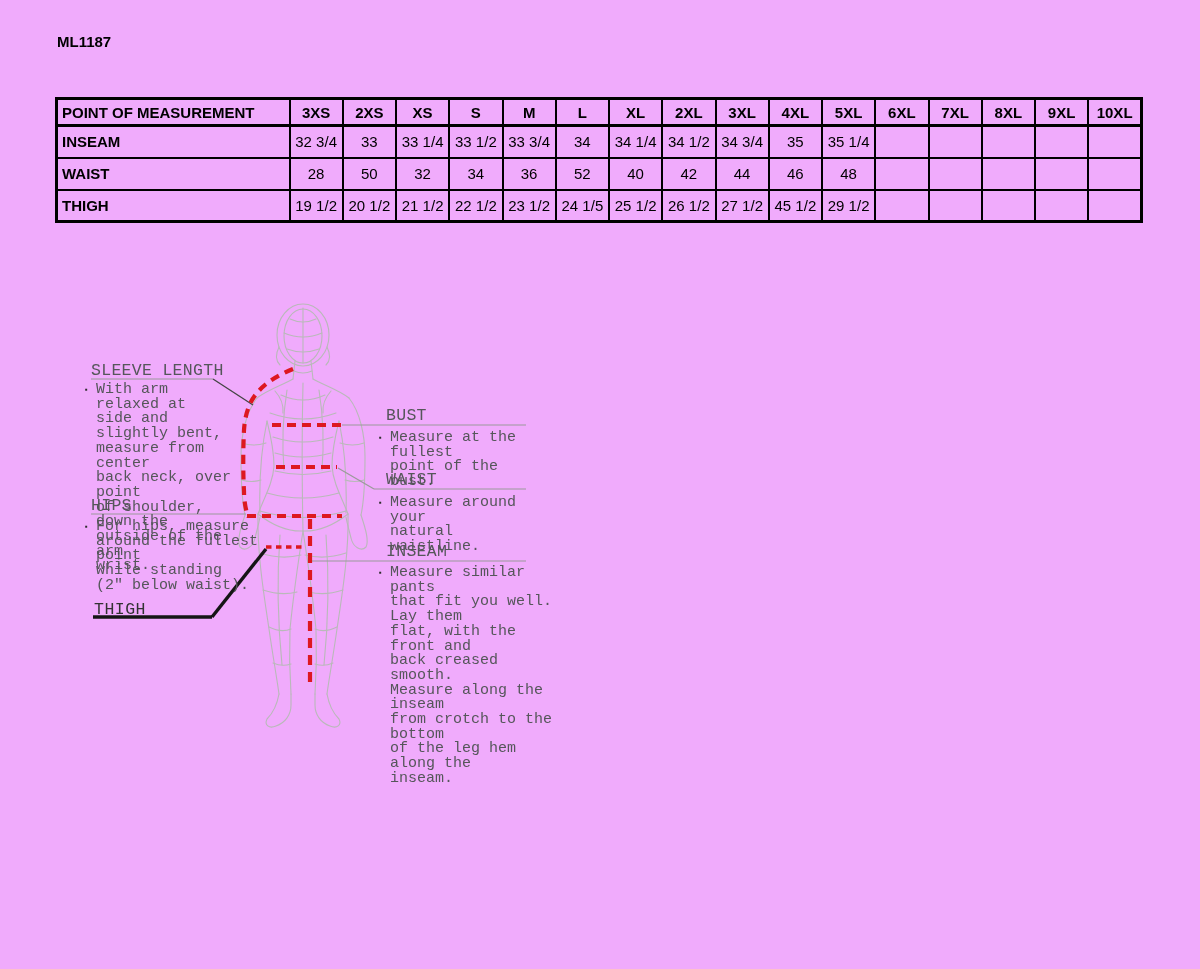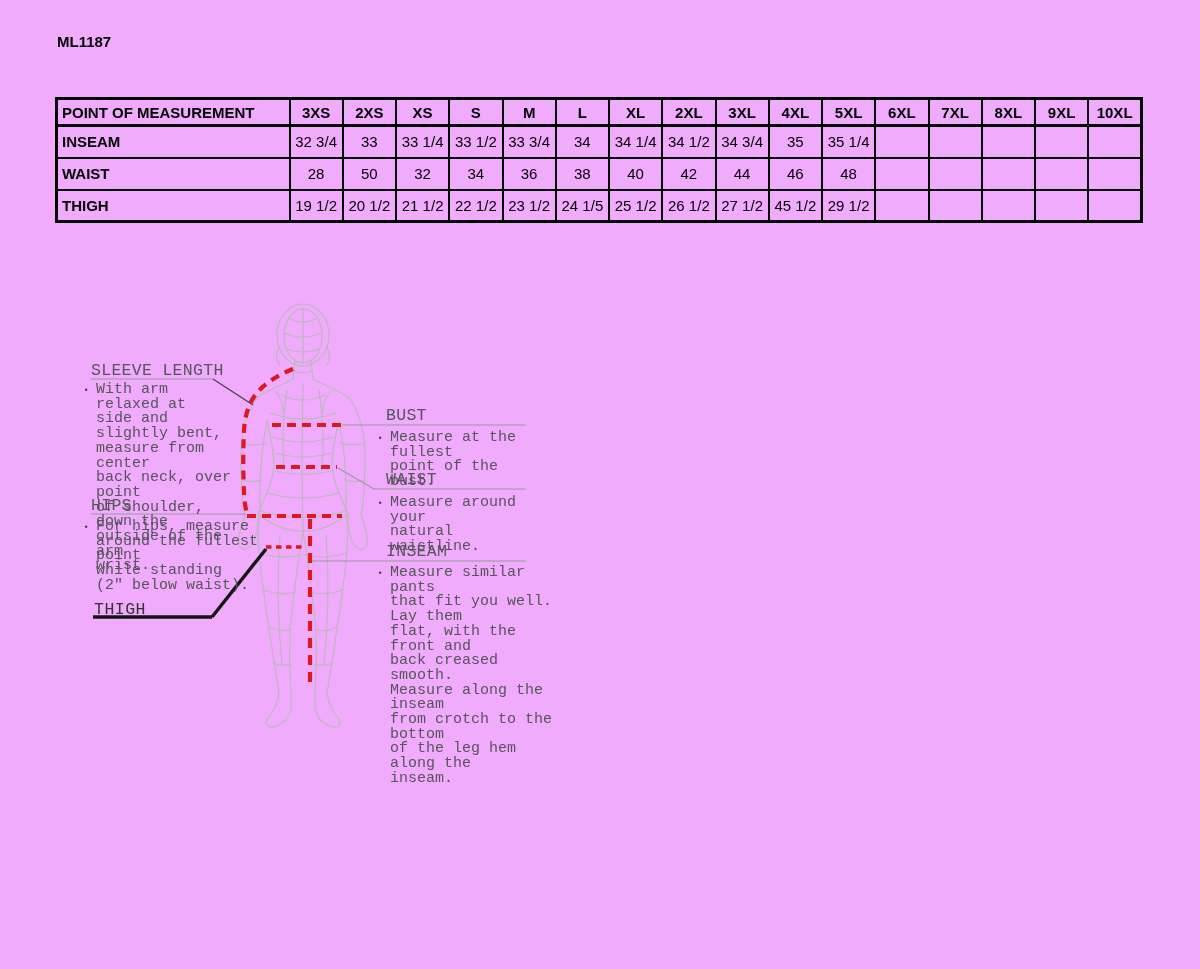--- a/index.html
+++ b/index.html
@@ -104,21 +104,21 @@
           <td></td>
           <td></td>
         </tr>
         <tr>
           <th class="rowlabel">WAIST</th>
           <td>28</td>
           <td>50</td>
           <td>32</td>
           <td>34</td>
           <td>36</td>
-          <td>38</td>
+          <td>52</td>
           <td>40</td>
           <td>42</td>
           <td>44</td>
           <td>46</td>
           <td>48</td>
           <td></td>
           <td></td>
           <td></td>
           <td></td>
           <td></td>

